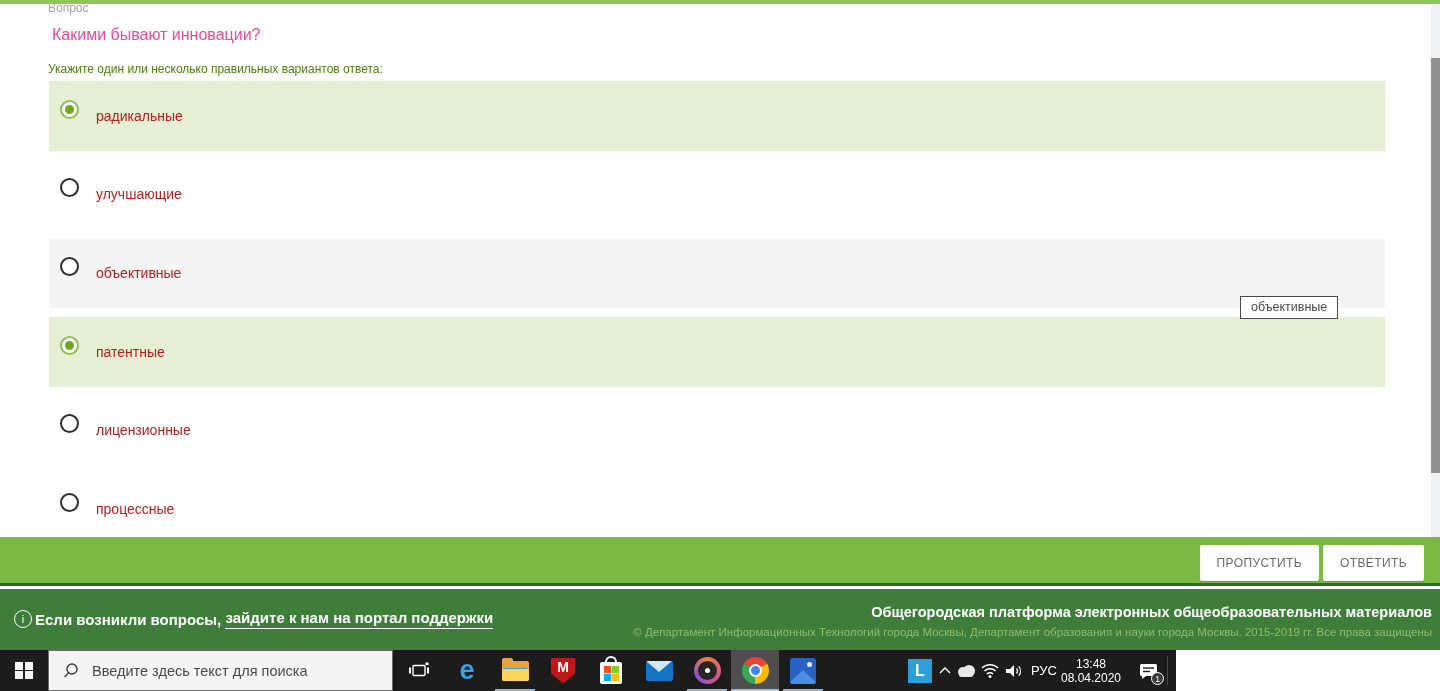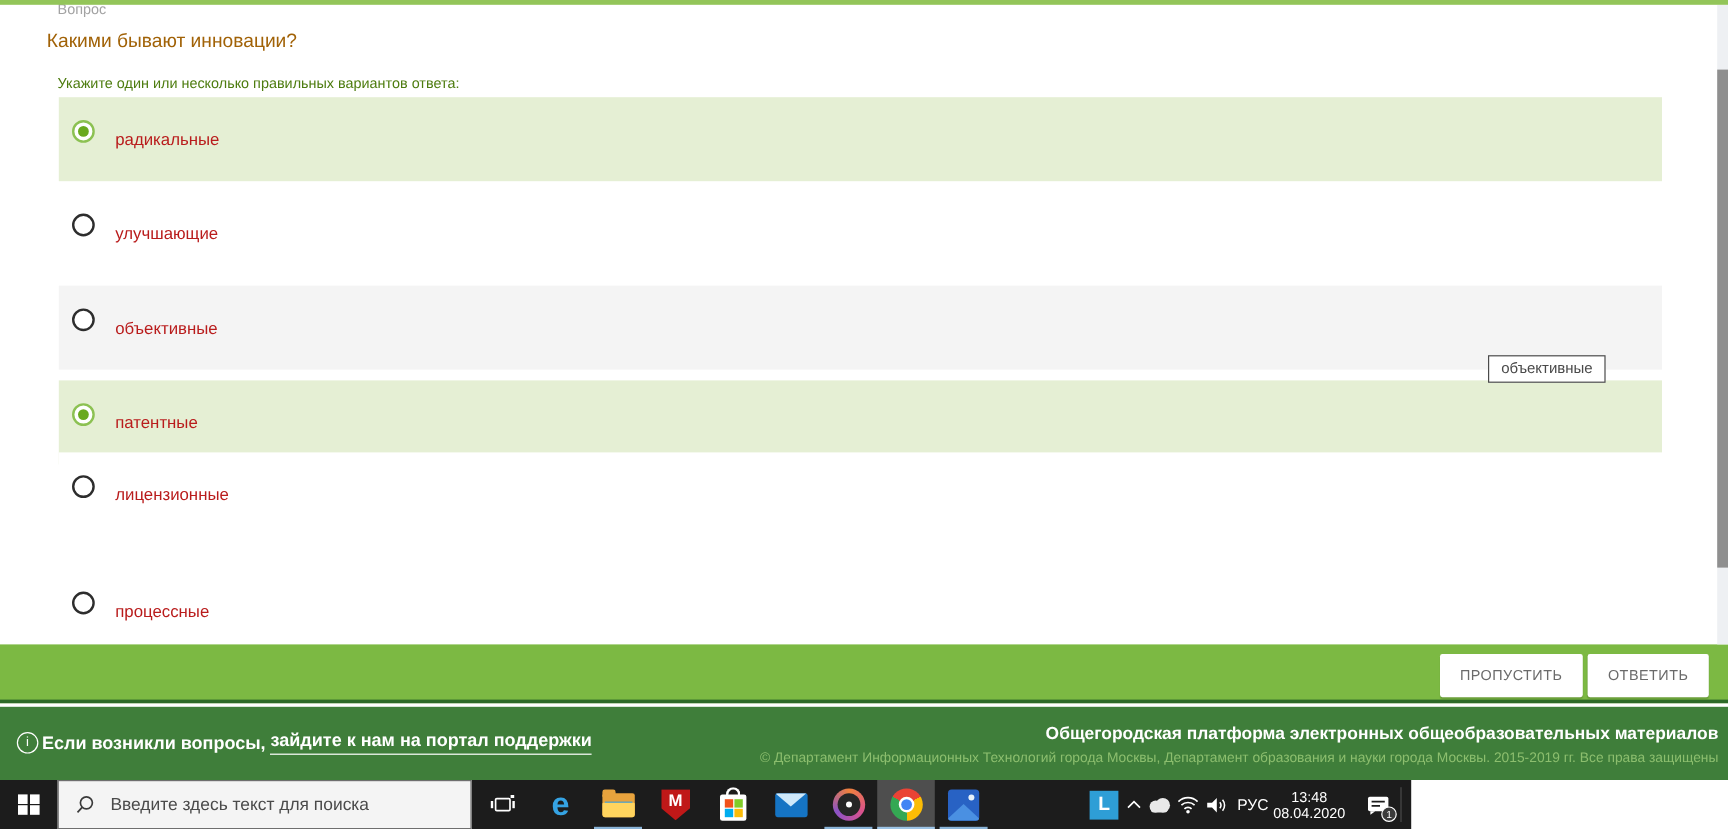--- a/index.html
+++ b/index.html
@@ -3,21 +3,21 @@
 <meta charset="utf-8">
 <style>
   * { margin:0; padding:0; box-sizing:border-box; }
   html,body { width:1440px; height:691px; overflow:hidden; font-family:"Liberation Sans", sans-serif; background:#fff; }
   #stage { position:relative; width:1440px; height:691px; overflow:hidden; }
 
   
   #main { position:absolute; left:0; top:0; width:1440px; height:537px; background:#fff; overflow:hidden; }
   #top-strip { position:absolute; left:0; top:0; width:1440px; height:4px; background:#93c559; z-index:5; }
   .q-label { position:absolute; left:48px; top:1px; font-size:12px; color:#a3a3a3; z-index:1; }
-  .q-title { position:absolute; left:39px; top:26px; font-size:16px; color:#a16207; }
+  .q-title { position:absolute; left:52px; top:26px; font-size:16px; color:#ec4899; }
   .q-instr { position:absolute; left:48px; top:62px; font-size:12px; color:#4d7c0f; }
 
   .opt { position:absolute; left:49px; width:1336px; height:70px; display:flex; align-items:center; padding-left:11px; cursor:pointer; }
   .opt.bg-green { background:#e5efd4; }
   .opt.bg-gray  { background:#f4f4f4; }
   .opt.bg-white { background:#ffffff; }
   .radio { width:19px; height:19px; border-radius:50%; border:2px solid #2d2d2d; background:#fff; position:relative; flex:0 0 auto; margin-bottom:14px; }
   .radio.checked { border-color:#8cc152; }
   .radio.checked::after { content:""; position:absolute; left:3px; top:3px; width:9px; height:9px; border-radius:50%; background:#69a91e; }
   .opt-label { margin-left:17px; font-size:14px; color:#b91c1c; }
@@ -114,21 +114,21 @@
       <span class="opt-label">улучшающие</span>
     </div>
     <div class="opt bg-gray" style="top:238px">
       <span class="radio"></span>
       <span class="opt-label">объективные</span>
     </div>
     <div class="opt bg-green" style="top:317px">
       <span class="radio checked"></span>
       <span class="opt-label">патентные</span>
     </div>
-    <div class="opt bg-white" style="top:377px">
+    <div class="opt bg-white" style="top:395px">
       <span class="radio"></span>
       <span class="opt-label">лицензионные</span>
     </div>
     <div class="opt bg-white" style="top:474px">
       <span class="radio"></span>
       <span class="opt-label">процессные</span>
     </div>
 
     <div class="tooltip">объективные</div>
   </div>

